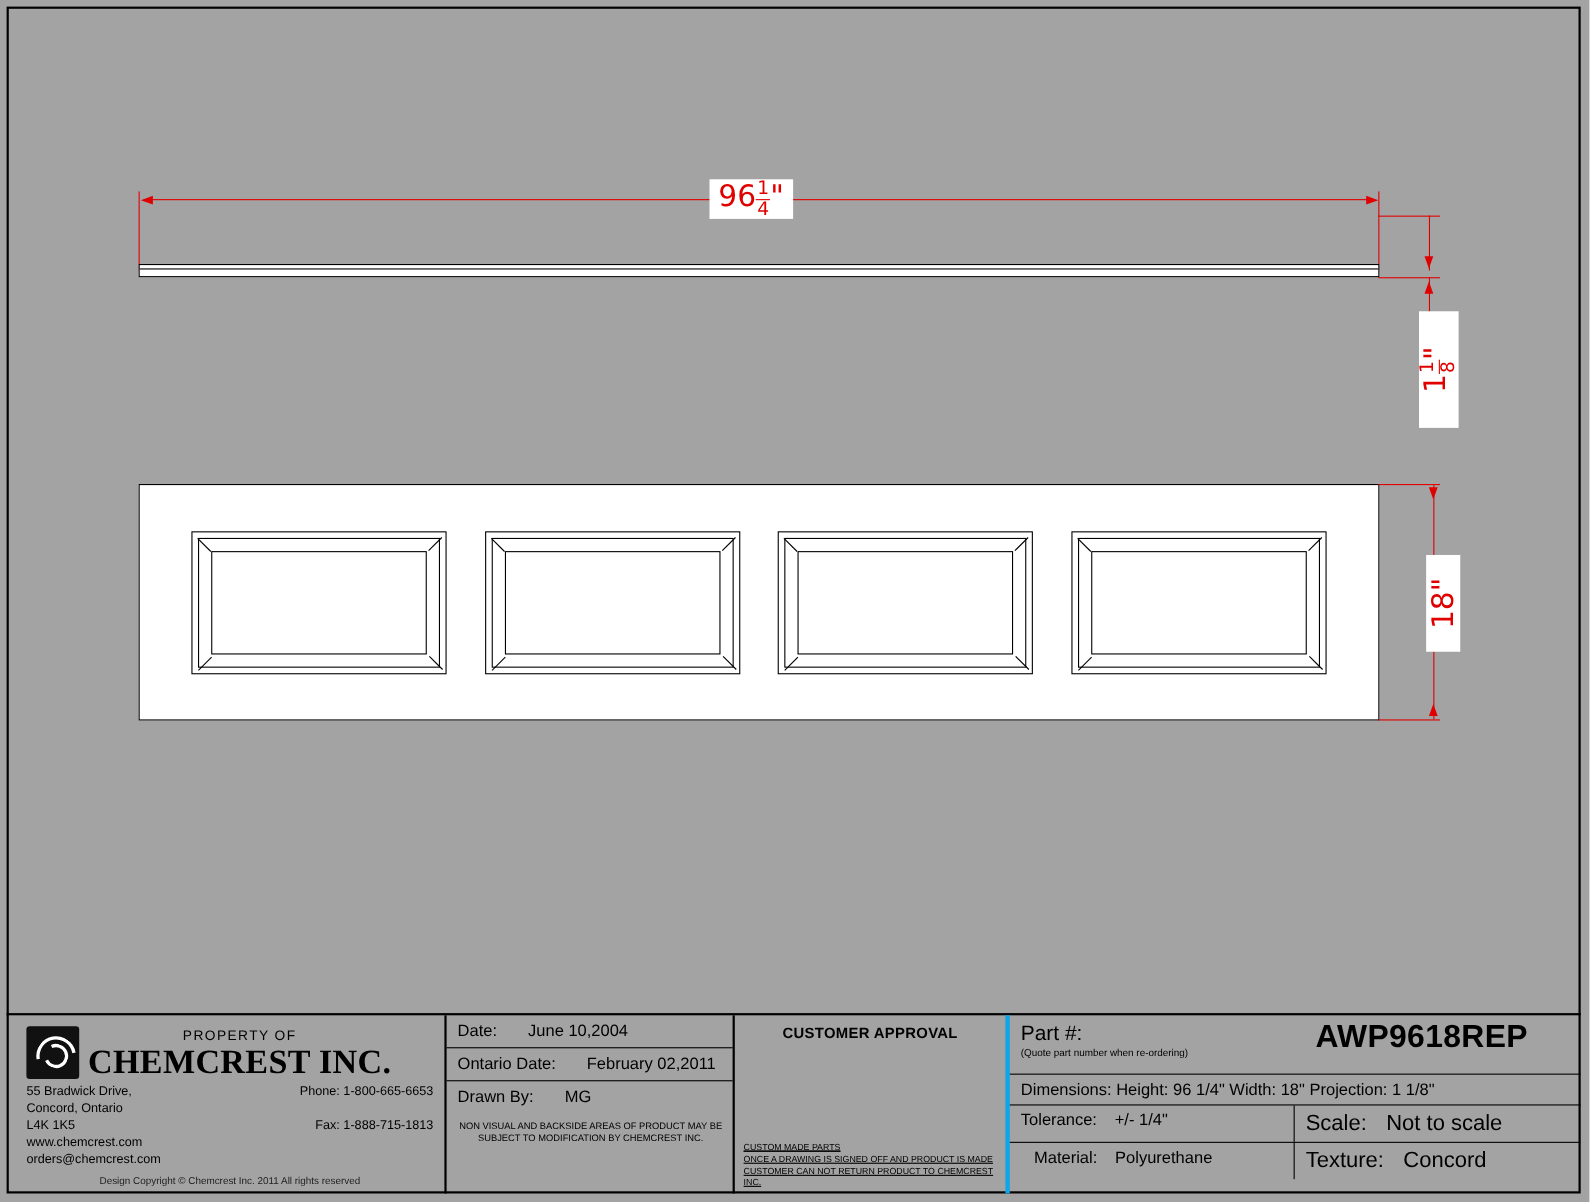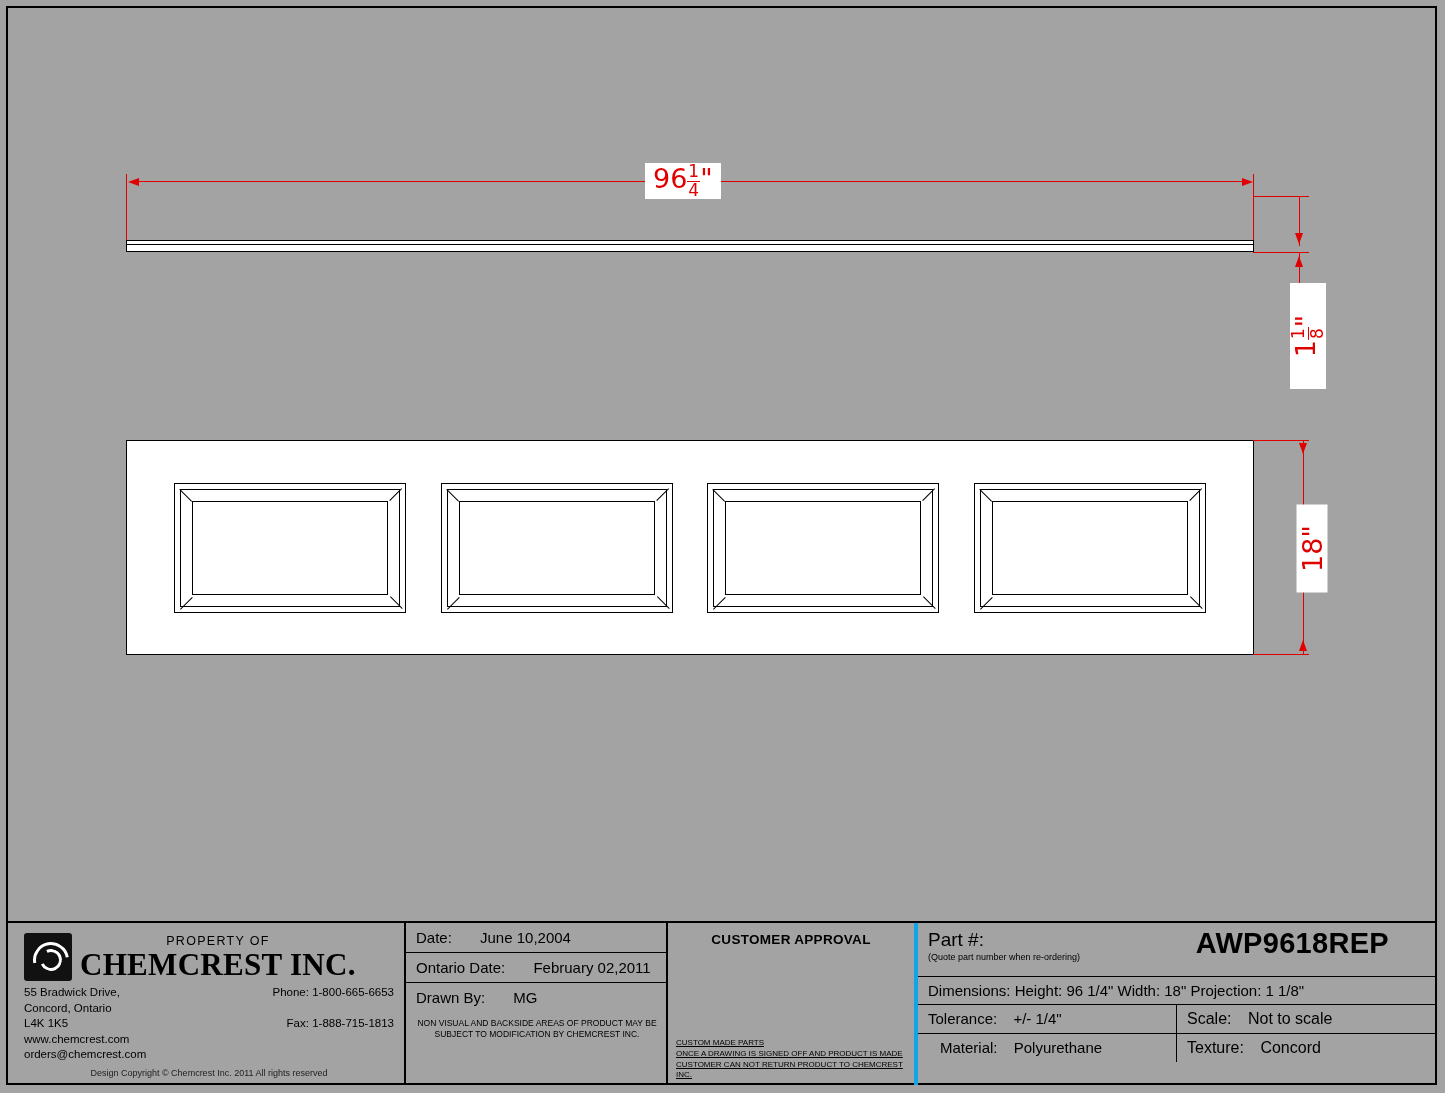--- a/index.html
+++ b/index.html
@@ -320,21 +320,21 @@
   .split-row .c1 {
     flex: 1;
     padding: 5px 10px;
     font-size: 15px;
     border-right: 1.5px solid #000;
     box-sizing: border-box;
   }
   .split-row .c2 {
     width: 260px;
     padding: 5px 10px;
-    font-size: 16px;
+    font-size: 20px;
     box-sizing: border-box;
   }
   .inline-val { margin-left: 12px; }
 </style>
 </head>
 <body>
 
 <div id="page">
   <div class="frame"></div>
 

